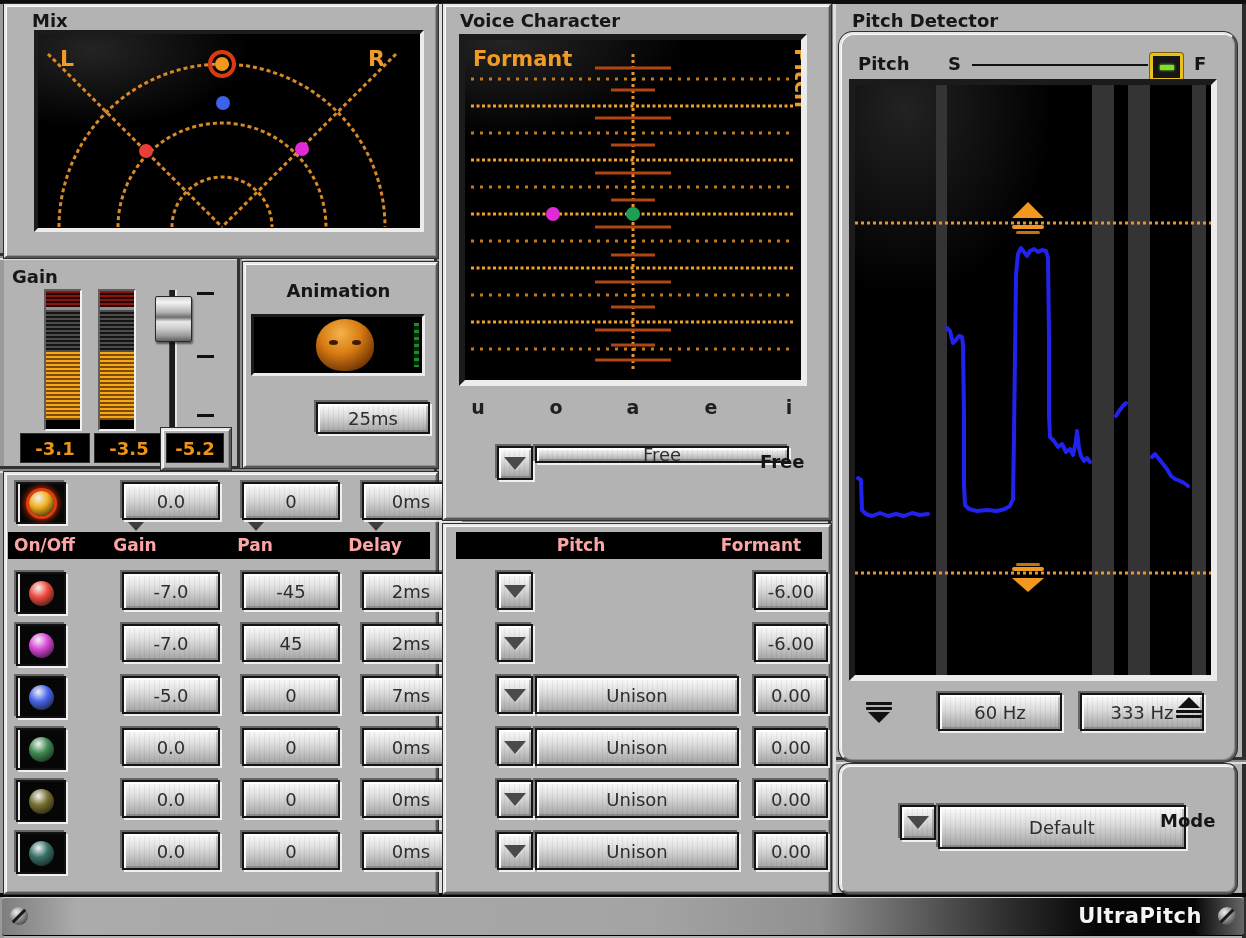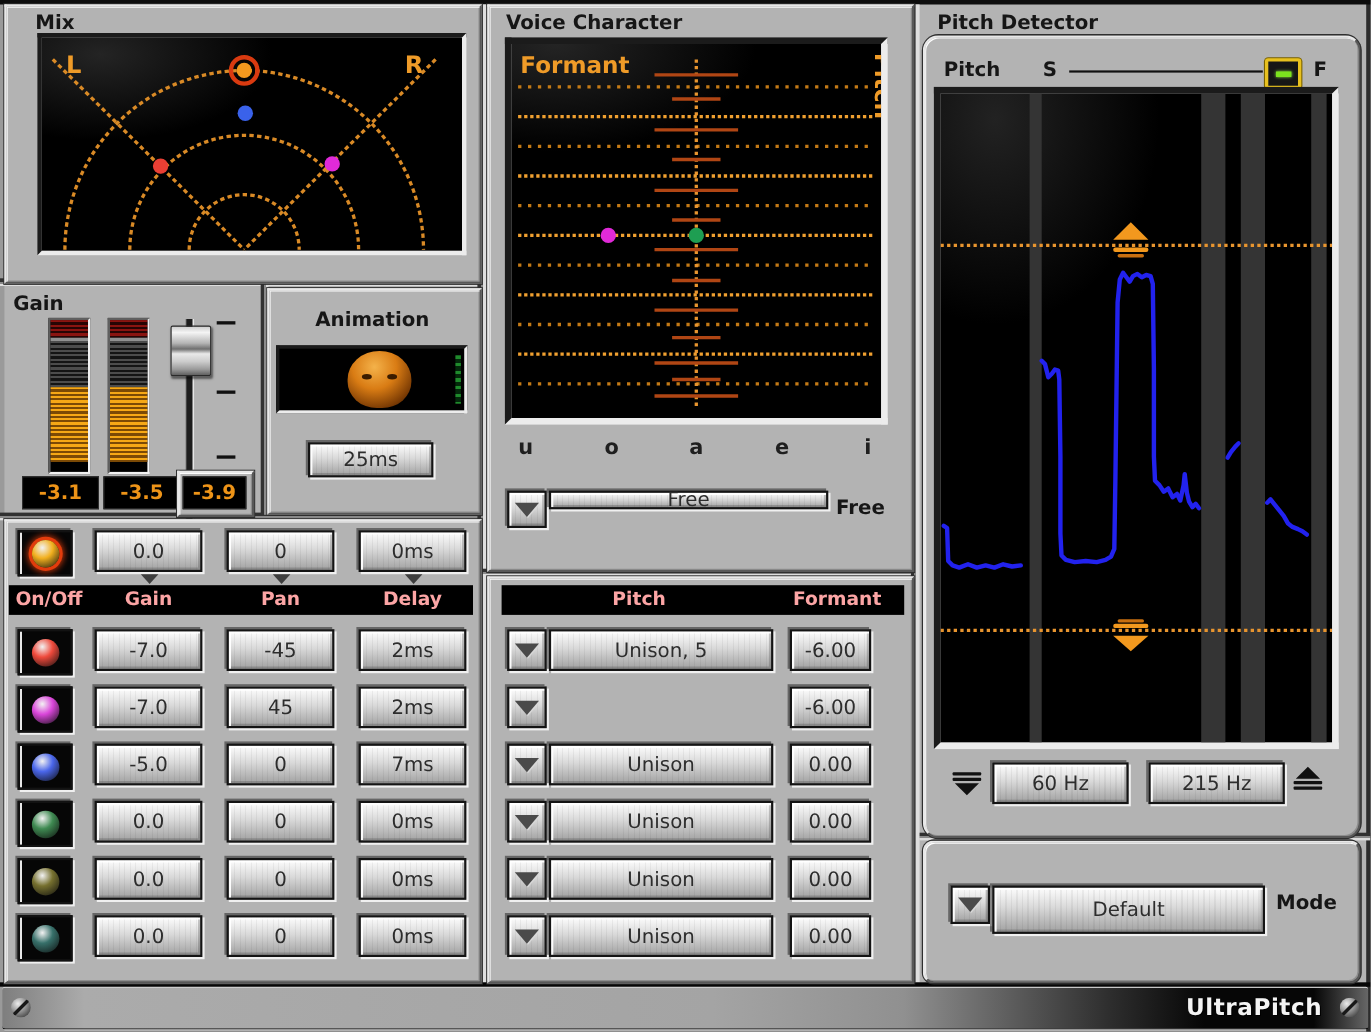--- a/index.html
+++ b/index.html
@@ -21,21 +21,21 @@
   .groove-h{background:linear-gradient(180deg,#313131 0 3px,#8a8a8a 3px 5px,#dedede 5px 100%);}
   .groove-v{background:linear-gradient(90deg,#313131 0 3px,#8a8a8a 3px 5px,#dedede 5px 100%);}
   .btn{
     border:2px solid #141414;
     background:
       repeating-linear-gradient(90deg, rgba(0,0,0,0.05) 0 1px, rgba(0,0,0,0) 1px 5px),
       linear-gradient(180deg,#fdfdfd 0%,#d9d9d9 45%,#a2a2a2 100%);
     box-shadow:inset 2px 2px 0 rgba(255,255,255,.95), inset -2px -2px 0 rgba(70,70,70,.28),
                2px 2px 0 rgba(250,250,250,.85), -2px -2px 0 rgba(25,25,25,.5);
     display:flex;align-items:center;justify-content:center;
-    color:#2d2d2d;font-size:18px;box-sizing:border-box;
+    color:#2d2d2d;font-size:18px;box-sizing:border-box;margin-left:36px;
   }
   .tri-dn{width:0;height:0;border-left:11px solid transparent;border-right:11px solid transparent;border-top:13px solid #4a4a4a;filter:drop-shadow(1px 1px 0 #d8d8d8);}
   .tri-sm{width:0;height:0;border-left:8px solid transparent;border-right:8px solid transparent;border-top:9px solid #3e3e3e;}
   .black-bar{background:#000;color:#fca5a5;font-weight:bold;font-size:17px;}
   .black-bar span{position:absolute;top:3px;}
   .readout{background:#000;color:#ee9418;font-weight:bold;font-size:18px;display:flex;align-items:center;justify-content:center;border:1px solid #2e2e2e;}
   .led-slot{border:2px solid #121212;background:#060606;box-shadow:2px 2px 0 rgba(250,250,250,.85), -2px -2px 0 rgba(25,25,25,.5), inset 2px 0 0 #e8e8e8;display:flex;align-items:center;justify-content:center;}
   .led{width:25px;height:25px;border-radius:50%;
        background:radial-gradient(circle at 38% 28%, rgba(255,255,255,.95) 0%, var(--led,#888) 40%, #0d0d0d 100%);}
   .master-led .led{box-shadow:0 0 0 3px #e23c0c, 0 0 6px 4px rgba(226,60,12,.85);}
@@ -124,21 +124,21 @@
     <div class="m-fill"></div>
   </div>
   <div class="abs fader-track" style="left:169px;top:290px;width:5px;height:190px;"></div>
   <div class="abs fader-handle" style="left:155px;top:296px;width:35px;height:44px;"></div>
   <div class="abs tick" style="left:197px;top:292px;"></div>
   <div class="abs tick" style="left:197px;top:355px;"></div>
   <div class="abs tick" style="left:197px;top:414px;"></div>
   <div class="abs readout" style="left:20px;top:433px;width:68px;height:28px;">-3.1</div>
   <div class="abs readout" style="left:94px;top:433px;width:68px;height:28px;">-3.5</div>
   <div class="abs raised" style="left:161px;top:428px;width:66px;height:38px;"></div>
-  <div class="abs readout" style="left:166px;top:433px;width:56px;height:28px;">-3.9</div>
+  <div class="abs readout" style="left:166px;top:433px;width:56px;height:28px;">-5.2</div>
 
   <div class="abs raised" style="left:243px;top:262px;width:191px;height:202px;"></div>
   <div class="abs label" style="left:243px;top:280px;width:191px;text-align:center;">Animation</div>
   <div class="abs display-inset" style="left:251px;top:314px;width:168px;height:56px;border-width:3px;">
     <div class="anim-face" style="position:absolute;left:62px;top:2px;"></div>
     <div class="green-col" style="position:absolute;right:3px;top:6px;"></div>
   </div>
   <div class="abs btn" style="left:280px;top:402px;width:114px;height:32px;">25ms</div>
 
   <div class="abs raised" style="left:4px;top:472px;width:430px;height:418px;"></div>
@@ -254,21 +254,20 @@
 
   <div class="abs raised" style="left:443px;top:524px;width:384px;height:366px;"></div>
   <div class="abs black-bar" style="left:456px;top:532px;width:366px;height:27px;">
     <span class="hdr-lbl" style="left:125px;">Pitch</span>
     <span class="hdr-lbl" style="left:305px;">Formant</span>
   </div>
 
   <div class="abs btn" style="left:461px;top:572px;width:36px;height:38px;">
       <div class="tri-dn"></div>
     </div>
-  <div class="abs btn" style="left:499px;top:572px;width:204px;height:38px;">Unison, 5</div>
   <div class="abs btn" style="left:718px;top:572px;width:74px;height:38px;">-6.00</div>
 
   <div class="abs btn" style="left:461px;top:624px;width:36px;height:38px;">
       <div class="tri-dn"></div>
     </div>
   <div class="abs btn" style="left:718px;top:624px;width:74px;height:38px;">-6.00</div>
 
   <div class="abs btn" style="left:461px;top:676px;width:36px;height:38px;">
       <div class="tri-dn"></div>
     </div>
@@ -331,21 +330,21 @@
       </g>
     </svg>
   </div>
 
   <div class="abs" style="left:866px;top:700px;width:26px;">
     <div class="dbl-line"></div>
     <div class="dbl-line"></div>
     <div class="icon-tri-dn"></div>
   </div>
   <div class="abs btn" style="left:902px;top:693px;width:124px;height:38px;">60 Hz</div>
-  <div class="abs btn" style="left:1044px;top:693px;width:124px;height:38px;">215 Hz</div>
+  <div class="abs btn" style="left:1044px;top:693px;width:124px;height:38px;">333 Hz</div>
   <div class="abs" style="left:1176px;top:697px;width:26px;">
     <div class="icon-tri-up"></div>
     <div class="dbl-line"></div>
     <div class="dbl-line"></div>
   </div>
 
   <div class="abs raised" style="left:839px;top:764px;width:394px;height:126px;border-radius:10px;"></div>
   <div class="abs btn" style="left:864px;top:805px;width:36px;height:35px;">
       <div class="tri-dn"></div>
     </div>

